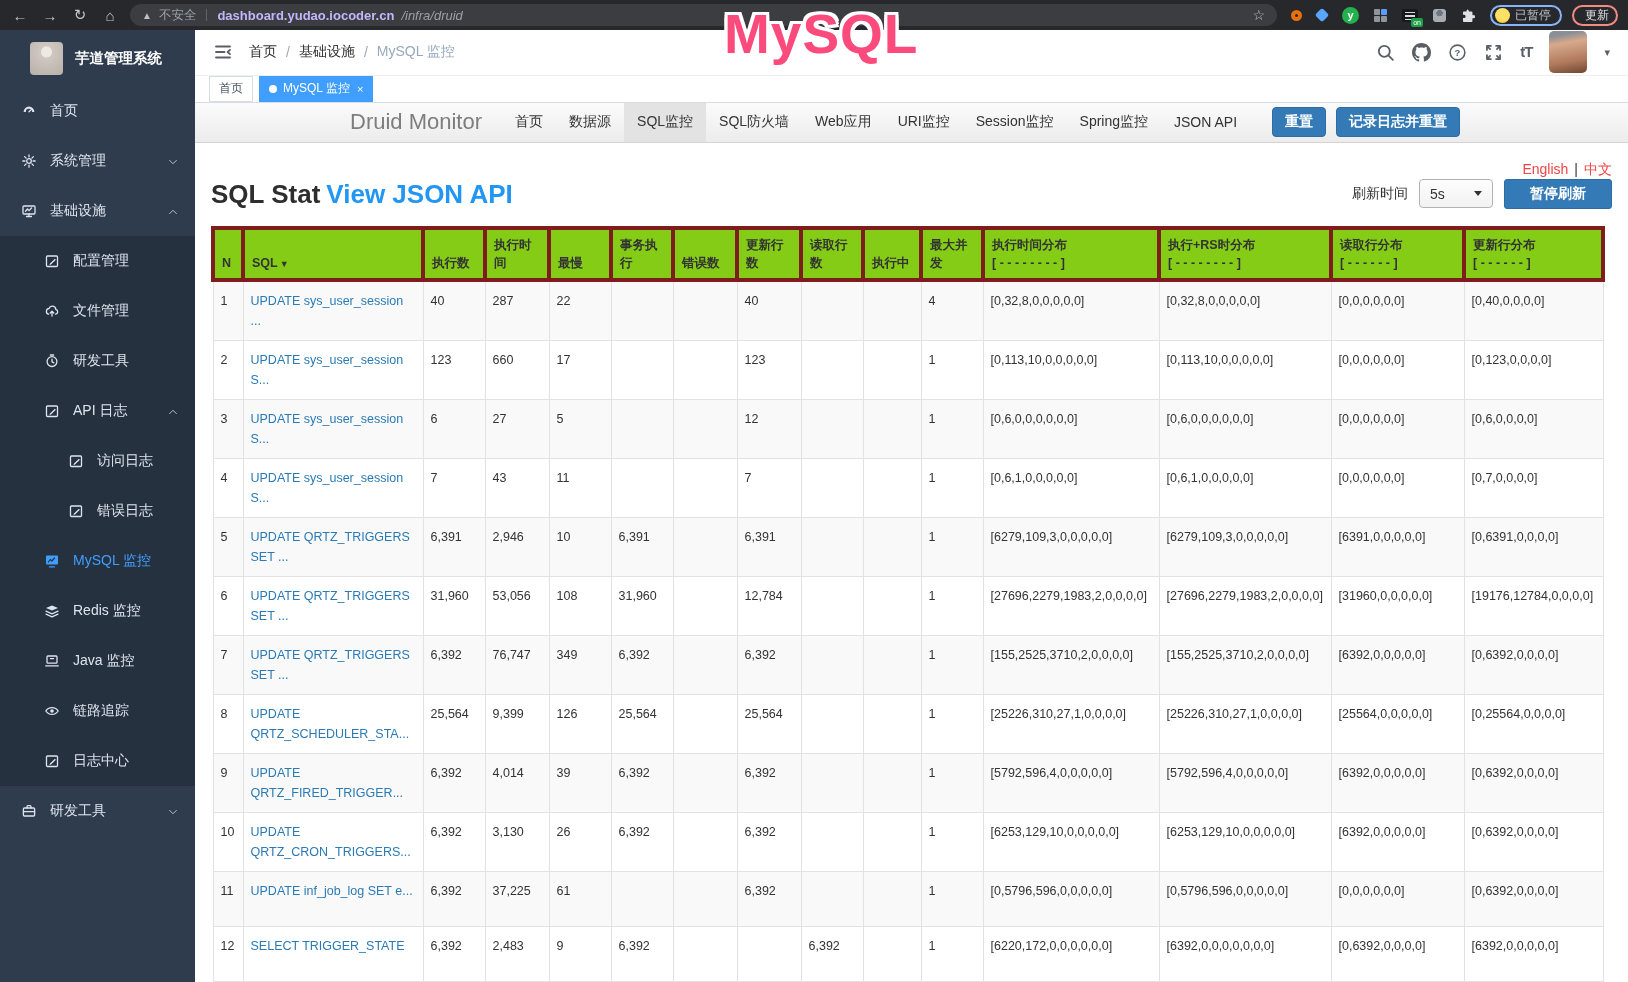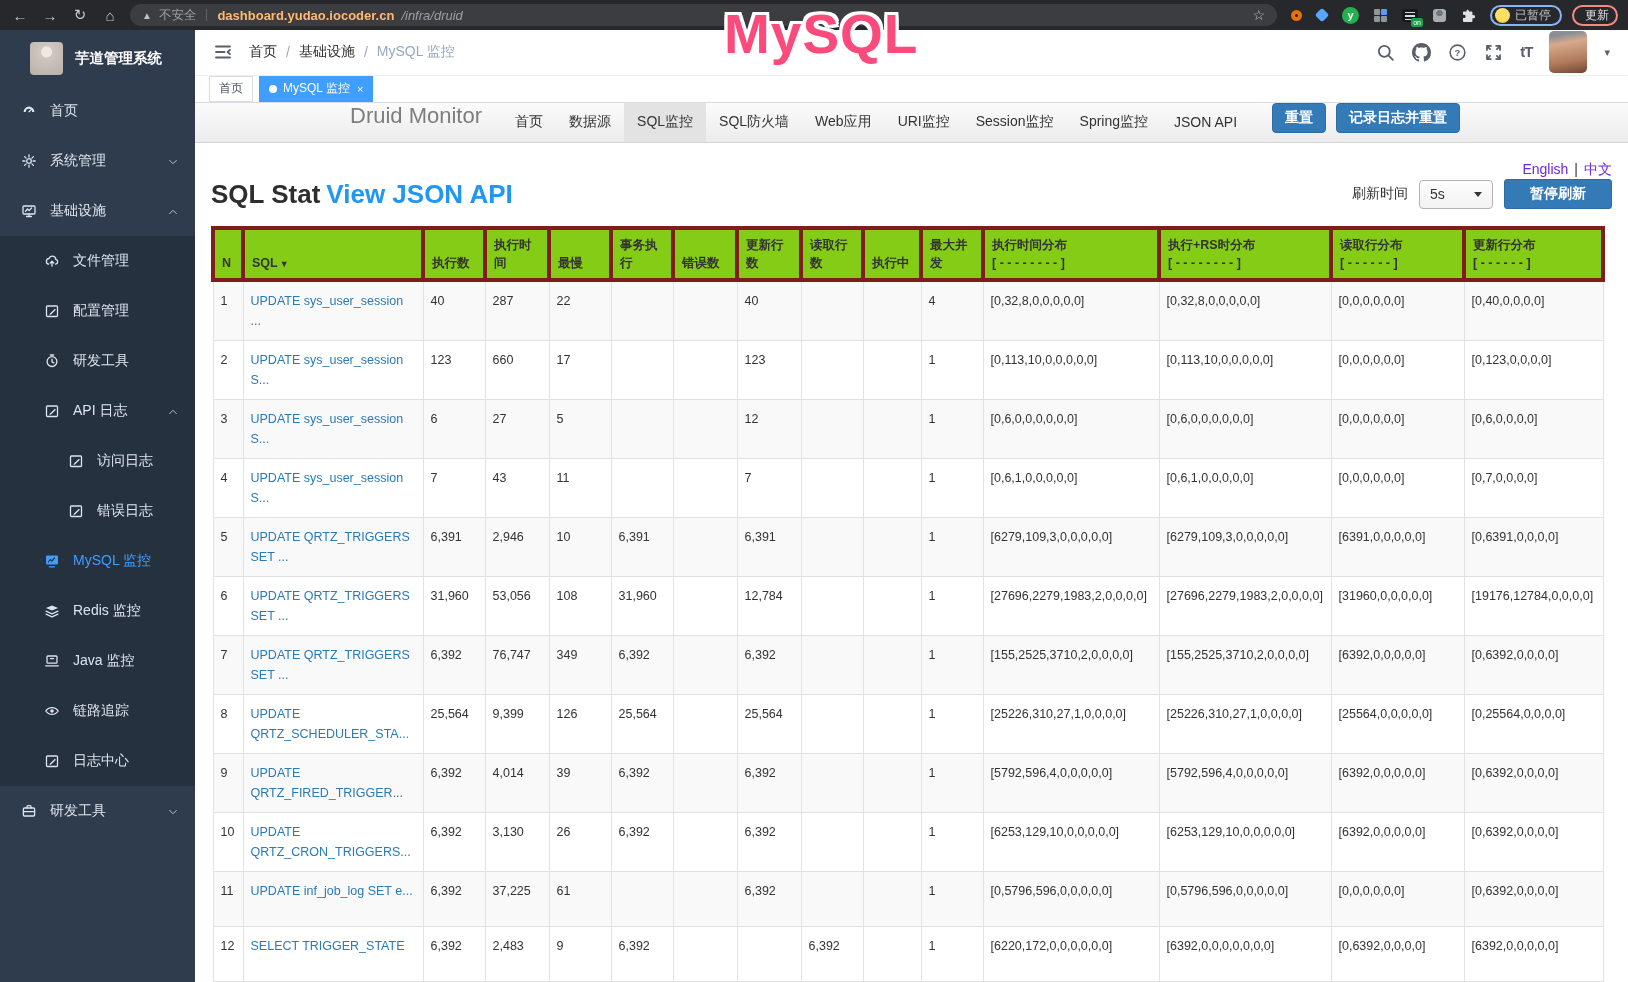--- a/index.html
+++ b/index.html
@@ -7,21 +7,21 @@
   *{box-sizing:border-box;}
 
   
   .browser-bar{height:30px;background:#26282b;display:flex;align-items:center;
     padding:0 10px;gap:10px;color:#c7cacd;font-size:14px;}
   .bnav{width:20px;text-align:center;font-size:15px;color:#c2c5c9;cursor:pointer;}
   .omnibox{flex:1;height:22px;background:#3b3d40;border-radius:12px;display:flex;
     align-items:center;padding:0 12px;gap:7px;color:#9aa0a6;font-size:12.5px;min-width:0;}
   .warn{font-size:10px;color:#bdc1c6;}
   .omni-div{width:1px;height:12px;background:#5f6368;margin:0 3px;}
-  .omni-host{color:#fdba74;font-size:13px;font-weight:bold;white-space:nowrap;}
+  .omni-host{color:#c4b5fd;font-size:13px;font-weight:bold;white-space:nowrap;}
   .omni-path{color:#9aa0a6;font-size:13px;white-space:nowrap;font-style:italic;}
   .omni-star{margin-left:auto;font-size:14px;color:#c2c5c9;}
   .ext-row{display:flex;align-items:center;gap:15px;margin:0 4px;}
   .ring{width:11px;height:11px;border:4px solid #e8710a;border-radius:50%;}
   .gem{width:10px;height:10px;background:#58a6ff;transform:rotate(45deg);border-radius:2px;}
   .ycircle{width:17px;height:17px;border-radius:50%;background:#23b14d;color:#fff;
     font-weight:bold;font-size:11px;display:flex;align-items:center;justify-content:center;}
   .grid4{width:13px;height:13px;display:grid;grid-template-columns:6px 6px;
     grid-template-rows:6px 6px;gap:1px;}
   .grid4 i{background:#8f959b;border-radius:1px;}
@@ -84,37 +84,37 @@
   .tags-view{height:30px;border-bottom:1px solid #d8dce5;display:flex;align-items:center;
     padding-left:14px;gap:6px;background:#fff;box-shadow:0 1px 3px rgba(0,0,0,.06);}
   .tag{height:26px;display:inline-flex;align-items:center;padding:0 9px;
     border:1px solid #d8dce5;font-size:12px;color:#495060;background:#fff;cursor:pointer;}
   .tag.active{background:#409eff;color:#fff;border-color:#409eff;}
   .tag .dot{width:8px;height:8px;border-radius:50%;background:#fff;margin-right:6px;}
   .tag .close{margin-left:7px;font-size:11px;}
 
   
   .druid-bar{height:40px;background:linear-gradient(#fbfbfb,#ececec);
-    border-bottom:1px solid #d4d4d4;display:flex;align-items:flex-start;flex-shrink:0;}
+    border-bottom:1px solid #d4d4d4;display:flex;align-items:center;flex-shrink:0;}
   .druid-brand{margin-left:155px;font-size:22px;color:#7d7d7d;margin-right:20px;white-space:nowrap;}
   .druid-nav{display:flex;align-self:stretch;}
   .druid-nav-item{display:flex;align-items:center;padding:0 13px;font-size:14px;
     color:#333;cursor:pointer;white-space:nowrap;}
   .druid-nav-item.active{background:#e3e3e3;}
   .druid-btns{display:flex;gap:10px;margin-left:22px;}
   .btn-blue{background:#337ab7;color:#fff;border:1px solid #2e6da4;border-radius:4px;
     height:30px;padding:0 12px;font-size:14px;font-weight:bold;cursor:pointer;
     font-family:inherit;white-space:nowrap;}
 
   
   .content{padding:0 16px;flex:1;}
   .lang-row{display:flex;justify-content:flex-end;margin-top:18px;font-size:14px;gap:6px;}
-  .lang-link{color:#6d28d9;text-decoration:none;cursor:pointer;}
+  .lang-link{color:#ef4444;text-decoration:none;cursor:pointer;}
   .lang-sep{color:#333;}
-  .title-row{display:flex;justify-content:space-between;align-items:center;margin-top:0px;}
+  .title-row{display:flex;justify-content:space-between;align-items:flex-start;margin-top:0px;}
   .title-row h1{font-size:26px;font-weight:bold;color:#2e2e2e;margin:0;}
   .json-link{color:#2196f3;text-decoration:none;margin-left:6px;cursor:pointer;}
   .refresh{display:flex;align-items:center;gap:11px;font-size:14px;color:#333;}
   .select{width:74px;height:29px;border:1px solid #b3b3b3;border-radius:4px;
     background:linear-gradient(#fdfdfd,#f2f2f2);display:flex;align-items:center;
     justify-content:space-between;padding:0 10px;font-size:14px;cursor:pointer;}
   .sel-caret{width:0;height:0;border-left:4px solid transparent;
     border-right:4px solid transparent;border-top:5px solid #333;}
   .btn-pause{background:#337ab7;color:#fff;border:1px solid #2e6da4;border-radius:3px;
     height:30px;padding:0 25px;font-size:14px;font-weight:bold;cursor:pointer;font-family:inherit;}
@@ -218,34 +218,34 @@
             </svg>
           </span>
           <span>基础设施</span>
           <span class="chev"><svg viewBox="0 0 16 16" fill="none" stroke="currentColor" stroke-width="1.3" stroke-linecap="round" stroke-linejoin="round">
               <path d="M3.5 10.2L8 5.7l4.5 4.5"></path>
             </svg></span>
         </div>
         <div class="menu-item lvl2">
           <span class="ic">
             <svg viewBox="0 0 16 16" fill="none" stroke="currentColor" stroke-width="1.3" stroke-linecap="round" stroke-linejoin="round">
+              <rect x="2.5" y="3" width="11" height="10.5" rx="1"></rect>
+              <path d="M6 10.6l4.9-4.9 1 1-4.9 4.9-1.6.6z" fill="currentColor" stroke="none"></path>
+            </svg>
+          </span>
+          <span>配置管理</span>
+        </div>
+        <div class="menu-item lvl2">
+          <span class="ic">
+            <svg viewBox="0 0 16 16" fill="none" stroke="currentColor" stroke-width="1.3" stroke-linecap="round" stroke-linejoin="round">
               <path d="M4.6 11.2a2.9 2.9 0 0 1 .4-5.7 3.5 3.5 0 0 1 6.8.9 2.45 2.45 0 0 1-.2 4.8"></path>
               <path d="M8 13V8.4M6.2 10l1.8-1.8L9.8 10"></path>
             </svg>
           </span>
           <span>文件管理</span>
-        </div>
-        <div class="menu-item lvl2">
-          <span class="ic">
-            <svg viewBox="0 0 16 16" fill="none" stroke="currentColor" stroke-width="1.3" stroke-linecap="round" stroke-linejoin="round">
-              <rect x="2.5" y="3" width="11" height="10.5" rx="1"></rect>
-              <path d="M6 10.6l4.9-4.9 1 1-4.9 4.9-1.6.6z" fill="currentColor" stroke="none"></path>
-            </svg>
-          </span>
-          <span>配置管理</span>
         </div>
         <div class="menu-item lvl2">
           <span class="ic">
             <svg viewBox="0 0 16 16" fill="none" stroke="currentColor" stroke-width="1.3" stroke-linecap="round" stroke-linejoin="round">
               <circle cx="8" cy="8.6" r="4.9"></circle>
               <path d="M8 6.2v2.6l1.9 1M6.4 2h3.2"></path>
             </svg>
           </span>
           <span>研发工具</span>
         </div>

